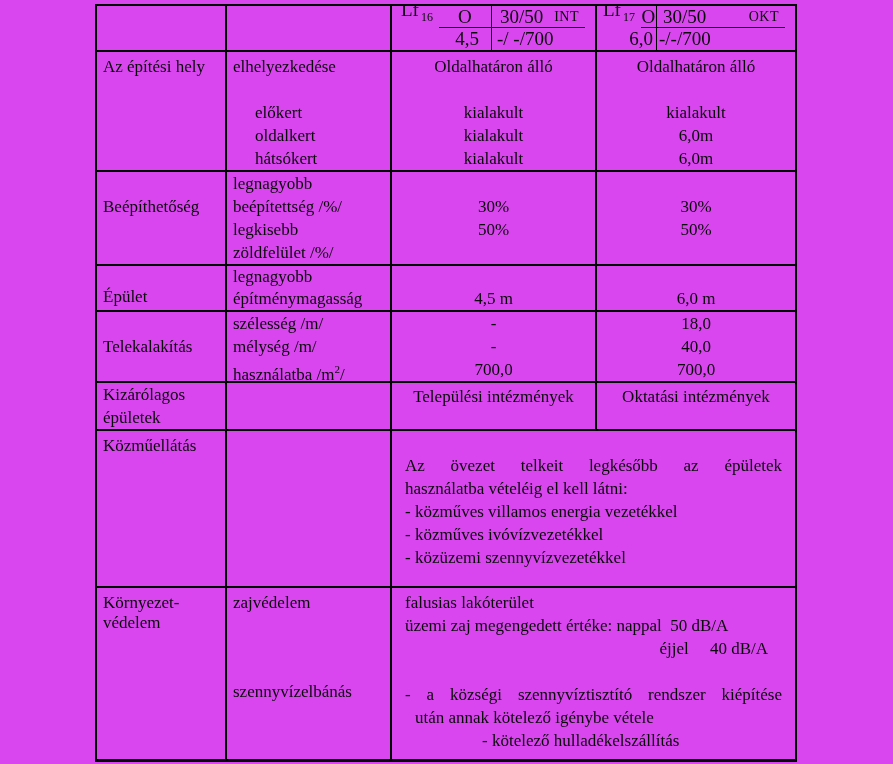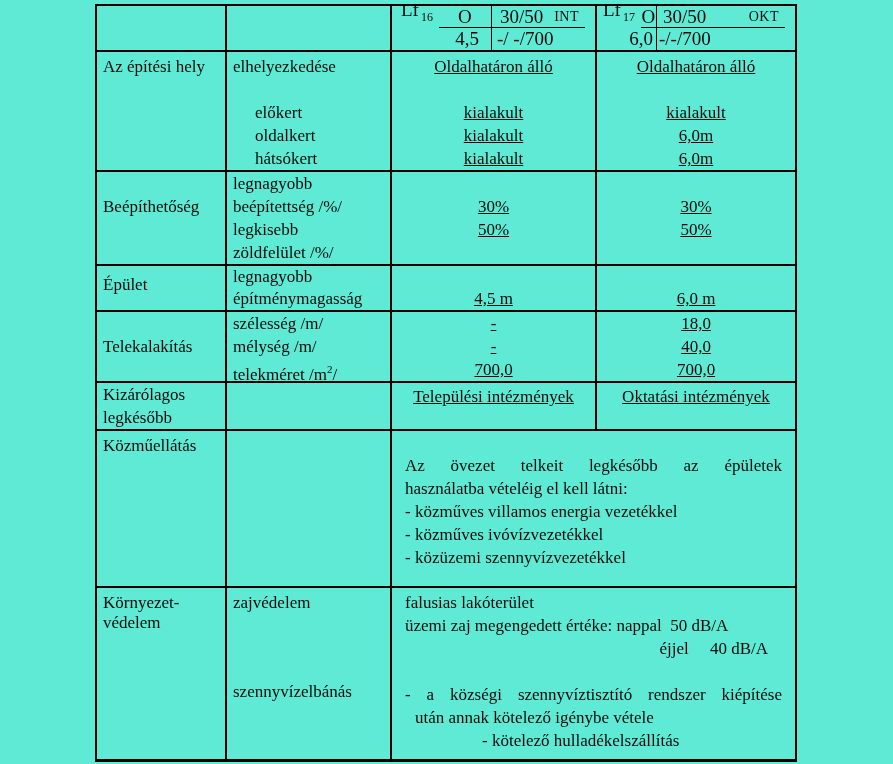--- a/index.html
+++ b/index.html
@@ -1,35 +1,35 @@
 <!DOCTYPE html>
 <html><head>
 <meta charset="utf-8">
 <style>
   * { margin:0; padding:0; box-sizing:border-box; }
   html,body { background:#ffffff; }
   .canvas {
-    position:relative; width:893px; height:764px; background:#5eead4;
+    position:relative; width:893px; height:764px; background:#d946ef;
     font-family:"Liberation Serif","DejaVu Serif",serif; color:#0a0a0a;
   }
   table.doc {
     position:absolute; left:95px; top:4px; width:700px;
     border-collapse:collapse; table-layout:fixed;
     border:2px solid #000; border-bottom-width:3px;
   }
   td { border:2px solid #000; vertical-align:top; padding:0; font-size:17px; overflow:hidden; }
   tr.sec7 td { border-top-width:2px; }
 
   .ln  { height:23px; line-height:23px; white-space:nowrap; }
   .ln2 { height:22px; line-height:22px; white-space:nowrap; }
   .lbl { padding-left:6px; }
   .ind { padding-left:28px; }
-  .c   { text-align:center;text-decoration:underline; }
+  .c   { text-align:center; }
   .padtop1 { padding-top:23px; }
-  .padtop2 { padding-top:8px; }
+  .padtop2 { padding-top:20px; }
   .spacer1 { height:23px; }
   .spacer3 { height:69px; }
   .merged { padding:0 13px; }
   .jl { text-align:justify; text-align-last:justify; white-space:normal; }
   .rline { text-align:right; padding-right:14px; }
   .ind-small { padding-left:10px; }
   .ind-big { padding-left:77px; }
   sup.sup2 { font-size:11px; }
 
   
@@ -181,38 +181,38 @@
       </td>
     </tr>
 
     <tr style="height:70px">
       <td>
         <div class="ln lbl padtop1">Telekalakítás</div>
       </td>
       <td>
         <div class="ln lbl">szélesség /m/</div>
         <div class="ln lbl">mélység /m/</div>
-        <div class="ln lbl"><span>telekméret /m</span><sup class="sup2">2</sup><span>/</span></div>
+        <div class="ln lbl"><span>használatba /m</span><sup class="sup2">2</sup><span>/</span></div>
       </td>
       <td>
         <div class="ln c">-</div>
         <div class="ln c">-</div>
         <div class="ln c">700,0</div>
       </td>
       <td>
         <div class="ln c">18,0</div>
         <div class="ln c">40,0</div>
         <div class="ln c">700,0</div>
       </td>
     </tr>
 
     <tr style="height:46px">
       <td>
         <div class="ln lbl">Kizárólagos</div>
-        <div class="ln lbl">legkésőbb</div>
+        <div class="ln lbl">épületek</div>
       </td>
       <td></td>
       <td>
         <div class="ln c" style="padding-top:2px">Települési intézmények</div>
       </td>
       <td>
         <div class="ln c" style="padding-top:2px">Oktatási intézmények</div>
       </td>
     </tr>
 

